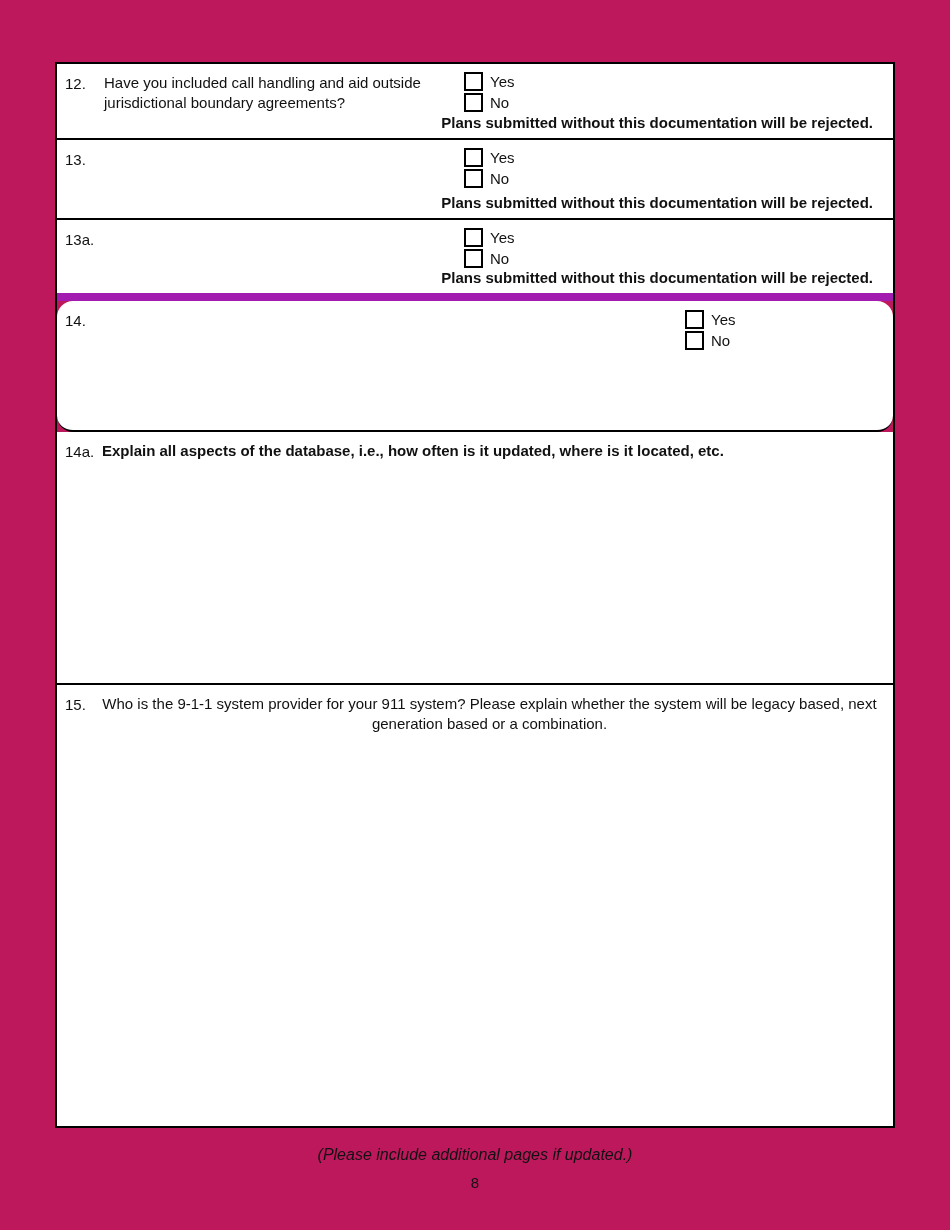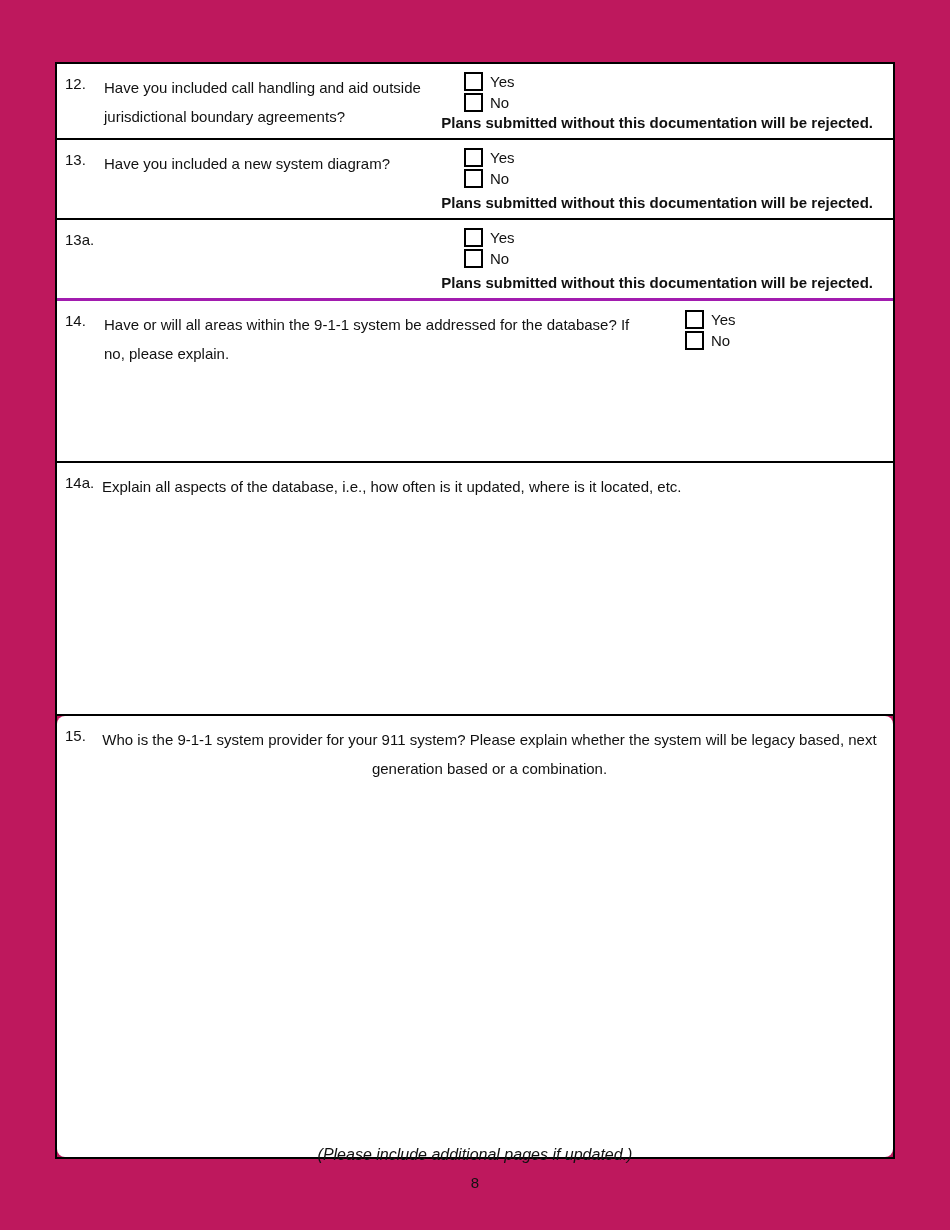--- a/index.html
+++ b/index.html
@@ -21,36 +21,36 @@
     left: 55px;
     top: 62px;
     width: 840px;
     border: 2px solid #000000;
   }
   .row {
     position: relative;
     border-bottom: 2px solid #000000;
     background: #ffffff;
   }
-  .row.thick { border-bottom: 3px solid #a21caf; }
+  .row.thick { border-bottom: 8px solid #a21caf; }
   .row.last { border-bottom: none; }
   .num {
     position: absolute;
     left: 8px;
     top: 9px;
     font-size: 15px;
     line-height: 21px;
     white-space: nowrap;
   }
   .question {
     position: absolute;
     left: 47px;
     top: 9px;
     font-size: 15px;
-    line-height: 29px;
+    line-height: 20px;
   }
   .question.wide { left: 45px; }
   .checks {
     position: absolute;
     display: flex;
     flex-direction: column;
   }
   .check-line {
     display: flex;
     align-items: center;
@@ -118,21 +118,20 @@
         <div class="check-line">
           <span class="checkbox"></span>
           <span class="check-label">No</span>
         </div>
       </div>
       <div class="warning">Plans submitted without this documentation will be rejected.</div>
     </div>
 
     <div class="row" style="height:80px;padding-left:46px;">
       <div class="num">13.</div>
-      <div class="question" style="width:372px;">Have you included a new system diagram?</div>
       <div class="checks" style="left:407px; top:7px;">
         <div class="check-line">
           <span class="checkbox"></span>
           <span class="check-label">Yes</span>
         </div>
         <div class="check-line">
           <span class="checkbox"></span>
           <span class="check-label">No</span>
         </div>
       </div>
@@ -147,43 +146,42 @@
           <span class="check-label">Yes</span>
         </div>
         <div class="check-line">
           <span class="checkbox"></span>
           <span class="check-label">No</span>
         </div>
       </div>
       <div class="warning">Plans submitted without this documentation will be rejected.</div>
     </div>
 
-    <div class="row" style="height:162px;">
+    <div class="row" style="height:131px;border-radius:16px;">
       <div class="num">14.</div>
-      <div class="question" style="width:548px;">Have or will all areas within the 9-1-1 system be addressed for the database? If no, please explain.</div>
       <div class="checks" style="left:628px; top:8px;">
         <div class="check-line">
           <span class="checkbox"></span>
           <span class="check-label">Yes</span>
         </div>
         <div class="check-line">
           <span class="checkbox"></span>
           <span class="check-label">No</span>
         </div>
       </div>
       <div class="answer-area" style="top:60px;"></div>
     </div>
 
     <div class="row" style="height:253px;">
       <div class="num">14a.</div>
-      <div class="question wide" style="width:782px;">Explain all aspects of the database, i.e., how often is it updated, where is it located, etc.</div>
+      <div class="question wide" style="width:782px;font-weight:bold;">Explain all aspects of the database, i.e., how often is it updated, where is it located, etc.</div>
       <div class="answer-area" style="top:38px;"></div>
     </div>
 
-    <div class="row last" style="height:441px;border-radius:8px;">
+    <div class="row last" style="height:441px;">
       <div class="num">15.</div>
       <div class="question wide" style="width:775px;text-align:center;">Who is the 9-1-1 system provider for your 911 system? Please explain whether the system will be legacy based, next generation based or a combination.</div>
       <div class="answer-area" style="top:60px;"></div>
     </div>
 
   </div>
 
   <div class="footer-note">(Please include additional pages if updated.)</div>
   <div class="page-number">8</div>
 

